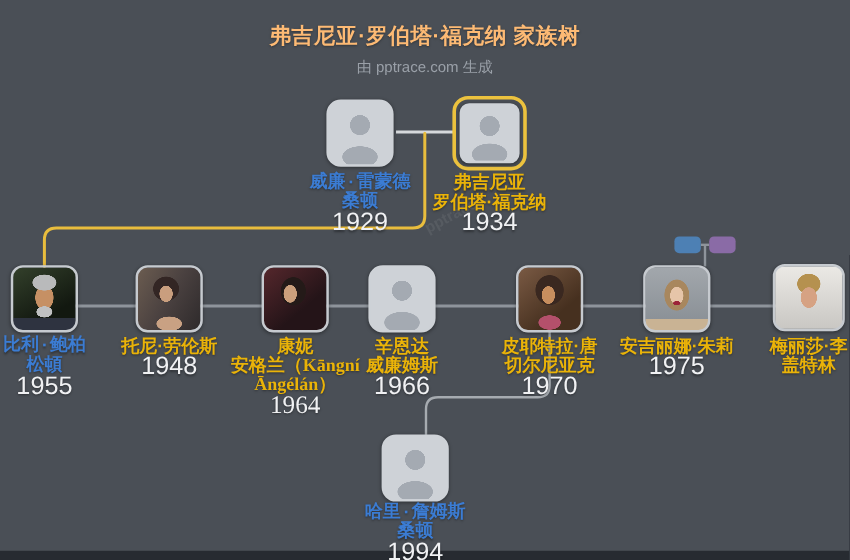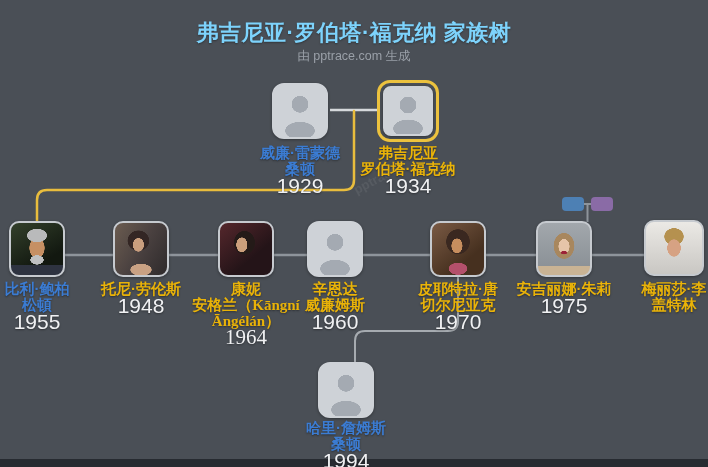--- a/index.html
+++ b/index.html
@@ -4,21 +4,21 @@
 <style>
   html,body{margin:0;padding:0;background:#2b2f35;}
   #stage{
     position:relative;width:708px;height:467px;overflow:hidden;
     background:#4a4f56;
     font-family:"Liberation Sans","DejaVu Sans",sans-serif;
   }
   #bottom-band{position:absolute;left:0;bottom:0;width:708px;height:8px;background:#272b31;}
   .title{
     position:absolute;top:18px;left:0;width:708px;text-align:center;
-    font-size:22px;font-weight:700;color:#7dd3fc;letter-spacing:.5px;
+    font-size:18px;font-weight:700;color:#fdba74;letter-spacing:.5px;
     text-shadow:0 1px 2px rgba(0,0,0,.35);
   }
   .subtitle{
     position:absolute;top:48px;left:0;width:708px;text-align:center;
     font-size:12.5px;color:#9aa0a8;
   }
   svg.wires{position:absolute;left:0;top:0;z-index:1;}
   .watermark{
     position:absolute;left:352px;top:172px;z-index:2;
     font-size:13px;font-weight:700;color:rgba(255,255,255,.07);
@@ -38,21 +38,21 @@
       #ced2d7;
   }
   .hl-frame{
     position:relative;margin:0 auto;width:62px;height:62px;box-sizing:border-box;
     border:3px solid #ecc23e;border-radius:13px;padding:3px;background:#4a4f56;
   }
   .hl-frame .photo{width:50px;height:50px;border-radius:8px;}
   .label{position:absolute;left:0;right:0;}
   .nm{display:block;font-size:15px;font-weight:700;line-height:16px;
       text-shadow:0 1px 2px rgba(0,0,0,.4);}
-  .male .nm{color:#3b7cd3;}
+  .male .nm{color:#3b7cd3;font-family:Liberation Mono, monospace;}
   .female .nm{color:#eab308;}
   .yr{display:block;font-size:21px;font-weight:400;color:#f0f1f3;line-height:17px;
       text-shadow:0 1px 2px rgba(0,0,0,.4);}
   .mini-chip{position:absolute;width:22px;height:14px;border-radius:4px;z-index:3;cursor:pointer;}
   #chip-blue{left:562px;top:197px;background:#4d80b4;}
   #chip-purple{left:591px;top:197px;background:#8a6ba6;}
 
   
   #n-william {left:220px;top:83px;}  #n-william .label{top:62px;}
   #n-virginia{left:328px;top:80px;}  #n-virginia .label{top:65px;}
@@ -170,21 +170,21 @@
       <span class="nm">Āngélán）</span>
       <span class="yr">1964</span>
     </div>
   </div>
 
   <div class="node female" id="n-cynda">
     <div class="photo placeholder"></div>
     <div class="label">
       <span class="nm">辛恩达</span>
       <span class="nm">威廉姆斯</span>
-      <span class="yr">1960</span>
+      <span class="yr">1966</span>
     </div>
   </div>
 
   <div class="node female" id="n-pietra">
     <div class="photo pic-pietra"></div>
     <div class="label">
       <span class="nm">皮耶特拉·唐</span>
       <span class="nm">切尔尼亚克</span>
       <span class="yr">1970</span>
     </div>

